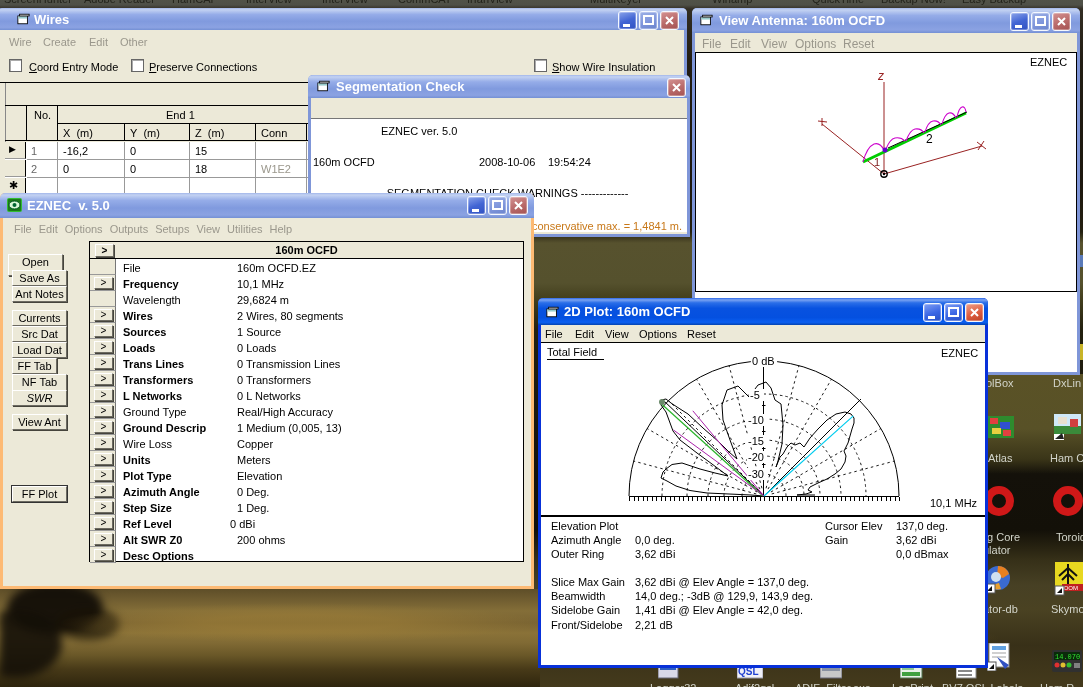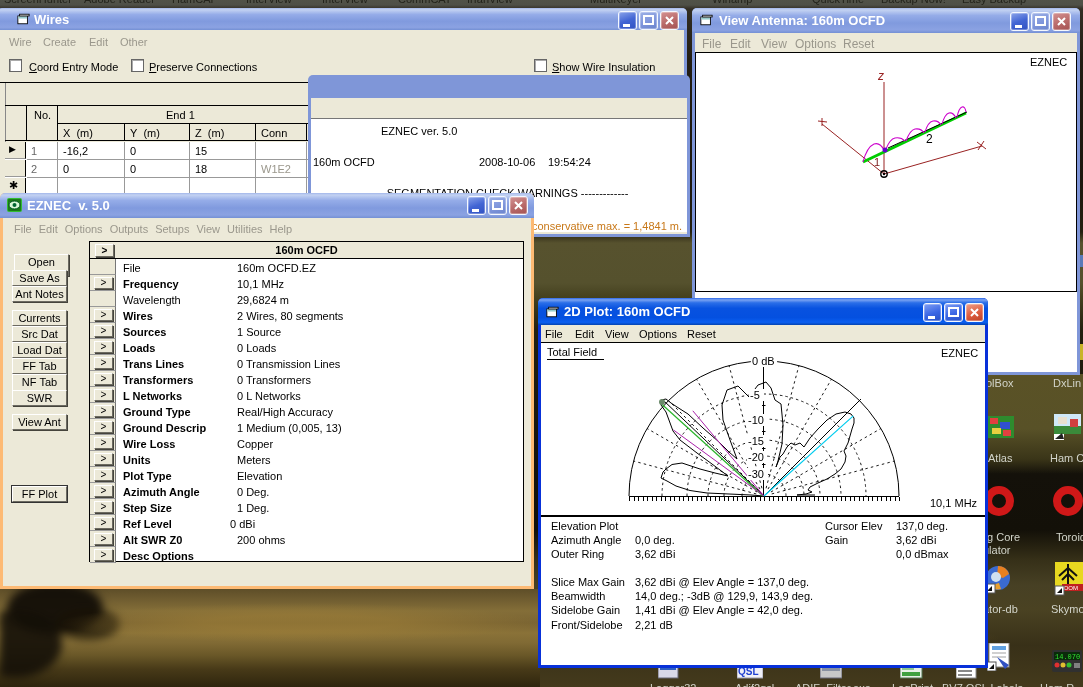--- a/index.html
+++ b/index.html
@@ -229,20 +229,35 @@
        <div style="position:absolute;left:58px;top:21px">0</div>
           <div style="position:absolute;left:125px;top:21px">0</div>
           <div style="position:absolute;left:190px;top:21px">18</div>
           <div style="position:absolute;left:256px;top:21px;color:#9a978c">W1E2</div>
      </div>
    </div>
  </div>
 </div>
 
 <div class="win" id="segch" style="left:308px;top:75px;width:382px;height:162px;background:#7f96d8;border-radius:5px 5px 0 0">
+ <div class="tbar itb" style="height:23px;border-radius:5px 5px 0 0">
+   <svg class="ico" style="left:9px;top:5px" viewBox="0 0 15 13">
+        <rect x="1" y="3" width="11" height="9" fill="#fff" stroke="#000"></rect>
+        <rect x="1.5" y="3.5" width="10" height="2.5" fill="#9cc"></rect>
+        <rect x="3" y="1" width="11" height="2" fill="#fff" stroke="#000"></rect>
+      </svg>
+   <span style="position:absolute;left:28px;top:4px">Segmentation Check</span>
+   <div class="btn3" style="right:4px;top:3px">
+        <div class="wbtn bclose">
+          <svg width="19" height="19">
+            <path d="M5 5 L12 12 M12 5 L5 12" stroke="#fff" stroke-width="2"></path>
+          </svg>
+        </div>
+      </div>
+ </div>
  <div class="client" style="left:3px;right:3px;top:23px;height:136px">
    <div style="position:absolute;left:0;right:0;top:20px;bottom:2px;background:#ffffff;border-top:1px solid #777;color:#000">
      <div style="position:absolute;left:70px;top:6px">EZNEC ver. 5.0</div>
      <div style="position:absolute;left:2px;top:37px">160m OCFD</div>
      <div style="position:absolute;left:168px;top:37px">2008-10-06</div>
      <div style="position:absolute;left:237px;top:37px">19:54:24</div>
      <div style="position:absolute;left:25px;top:68px">------------- SEGMENTATION CHECK WARNINGS -------------</div>
      <div style="position:absolute;left:128px;top:101px;color:#c87818">Segs. shorter than conservative max. = 1,4841 m.</div>
    </div>
  </div>
@@ -324,29 +339,29 @@
         <div class="wbtn bclose">
           <svg width="19" height="19">
             <path d="M5 5 L12 12 M12 5 L5 12" stroke="#fff" stroke-width="2"></path>
           </svg>
         </div>
       </div>
  </div>
  <div class="client" style="left:3px;right:3px;top:25px;height:368px">
    <div class="menu" style="top:0;height:20px;padding:5px 0 0 11px"><span style="margin-right:7px">File</span><span style="margin-right:7px">Edit</span><span style="margin-right:7px">Options</span><span style="margin-right:7px">Outputs</span><span style="margin-right:7px">Setups</span><span style="margin-right:7px">View</span><span style="margin-right:7px">Utilities</span><span>Help</span></div>
    <div id="ezbtns">
-        <div class="gbtn" style="left:11px;top:36px;width:55px;height:22px;padding-top:1px;">Open</div>
+        <div class="gbtn" style="left:5px;top:36px;width:55px;height:22px;padding-top:1px;">Open</div>
         <div class="gbtn" style="left:9px;top:52px;width:55px;height:16px;padding-top:1px;">Save As</div>
         <div class="gbtn" style="left:9px;top:68px;width:55px;height:16px;padding-top:1px;">Ant Notes</div>
         <div class="gbtn" style="left:9px;top:92px;width:55px;height:16px;padding-top:1px;">Currents</div>
         <div class="gbtn" style="left:9px;top:108px;width:55px;height:16px;padding-top:1px;">Src Dat</div>
         <div class="gbtn" style="left:9px;top:124px;width:55px;height:16px;padding-top:1px;">Load Dat</div>
-        <div class="gbtn" style="left:9px;top:140px;width:55px;height:16px;padding-top:1px;">FF Tab</div>
+        <div class="gbtn" style="left:9px;top:140px;width:45px;height:16px;padding-top:1px;">FF Tab</div>
         <div class="gbtn" style="left:9px;top:156px;width:55px;height:20px;padding-top:1px;">NF Tab</div>
-        <div class="gbtn" style="left:9px;top:172px;width:55px;height:16px;padding-top:1px;">SWR</div>
+        <div class="gbtn" style="left:9px;top:172px;width:55px;height:16px;padding-top:1px;font-style:italic;">SWR</div>
         <div class="gbtn" style="left:9px;top:196px;width:55px;height:16px;padding-top:1px;">View Ant</div>
         <div class="gbtn" style="left:9px;top:268px;width:55px;height:16px;padding-top:1px;outline:1px solid #333;outline-offset:0px;">FF Plot</div>
       </div>
    <div id="eztable" style="position:absolute;left:86px;top:23px;width:435px;height:321px;border:1px solid #000;background:#fff">
         <div style="position:absolute;left:0;top:0;right:0;height:17px;background:#ece9d8;border-bottom:1px solid #000;font-weight:bold;text-align:center">
           <div style="margin-top:2px">160m OCFD</div>
         </div>
         <div class="gbtn" style="left:5px;top:2px;width:19px;height:13px;font-weight:bold;font-size:10px;line-height:11px">&gt;</div>
         <div style="position:absolute;left:0;top:18px;right:0;height:16px">
           <div style="position:absolute;left:0;top:-1px;width:26px;height:16px;background:#ece9d8;border-right:1px solid #777;border-bottom:1px solid #999"></div>
@@ -404,35 +419,35 @@
           <div style="position:absolute;left:0;top:-1px;width:26px;height:16px;background:#ece9d8;border-right:1px solid #777;border-bottom:1px solid #999">
             <div class="gbtn" style="left:4px;top:2px;width:19px;height:12px;font-size:10px;line-height:10px">&gt;</div>
           </div>
           <div style="position:absolute;left:33px;top:2px;font-weight:bold">L Networks</div>
           <div style="position:absolute;left:147px;top:2px">0 L Networks</div>
         </div>
         <div style="position:absolute;left:0;top:162px;right:0;height:16px">
           <div style="position:absolute;left:0;top:-1px;width:26px;height:16px;background:#ece9d8;border-right:1px solid #777;border-bottom:1px solid #999">
             <div class="gbtn" style="left:4px;top:2px;width:19px;height:12px;font-size:10px;line-height:10px">&gt;</div>
           </div>
-          <div style="position:absolute;left:33px;top:2px;font-weight:bold">Ground Type</div>
+          <div style="position:absolute;left:33px;top:2px;font-weight:normal">Ground Type</div>
           <div style="position:absolute;left:147px;top:2px">Real/High Accuracy</div>
         </div>
         <div style="position:absolute;left:0;top:178px;right:0;height:16px">
           <div style="position:absolute;left:0;top:-1px;width:26px;height:16px;background:#ece9d8;border-right:1px solid #777;border-bottom:1px solid #999">
             <div class="gbtn" style="left:4px;top:2px;width:19px;height:12px;font-size:10px;line-height:10px">&gt;</div>
           </div>
           <div style="position:absolute;left:33px;top:2px;font-weight:bold">Ground Descrip</div>
           <div style="position:absolute;left:147px;top:2px">1 Medium (0,005, 13)</div>
         </div>
         <div style="position:absolute;left:0;top:194px;right:0;height:16px">
           <div style="position:absolute;left:0;top:-1px;width:26px;height:16px;background:#ece9d8;border-right:1px solid #777;border-bottom:1px solid #999">
             <div class="gbtn" style="left:4px;top:2px;width:19px;height:12px;font-size:10px;line-height:10px">&gt;</div>
           </div>
-          <div style="position:absolute;left:33px;top:2px;font-weight:bold">Wire Loss</div>
+          <div style="position:absolute;left:33px;top:2px;font-weight:normal">Wire Loss</div>
           <div style="position:absolute;left:147px;top:2px">Copper</div>
         </div>
         <div style="position:absolute;left:0;top:210px;right:0;height:16px">
           <div style="position:absolute;left:0;top:-1px;width:26px;height:16px;background:#ece9d8;border-right:1px solid #777;border-bottom:1px solid #999">
             <div class="gbtn" style="left:4px;top:2px;width:19px;height:12px;font-size:10px;line-height:10px">&gt;</div>
           </div>
           <div style="position:absolute;left:33px;top:2px;font-weight:bold">Units</div>
           <div style="position:absolute;left:147px;top:2px">Meters</div>
         </div>
         <div style="position:absolute;left:0;top:226px;right:0;height:16px">

